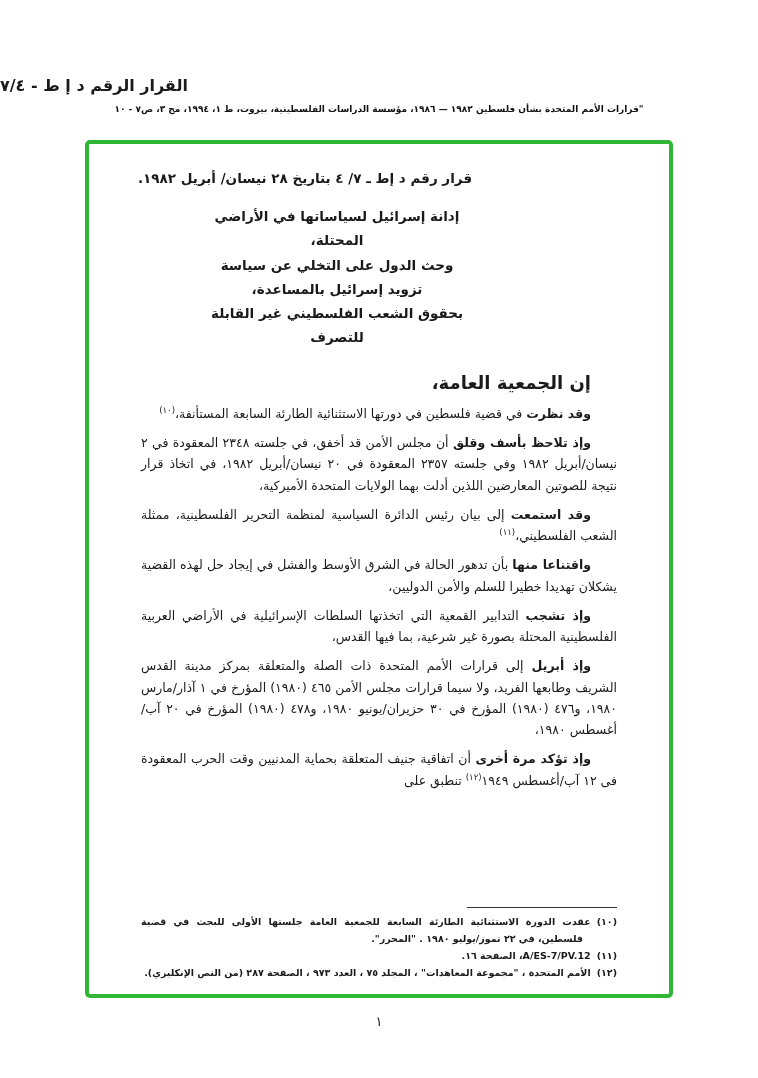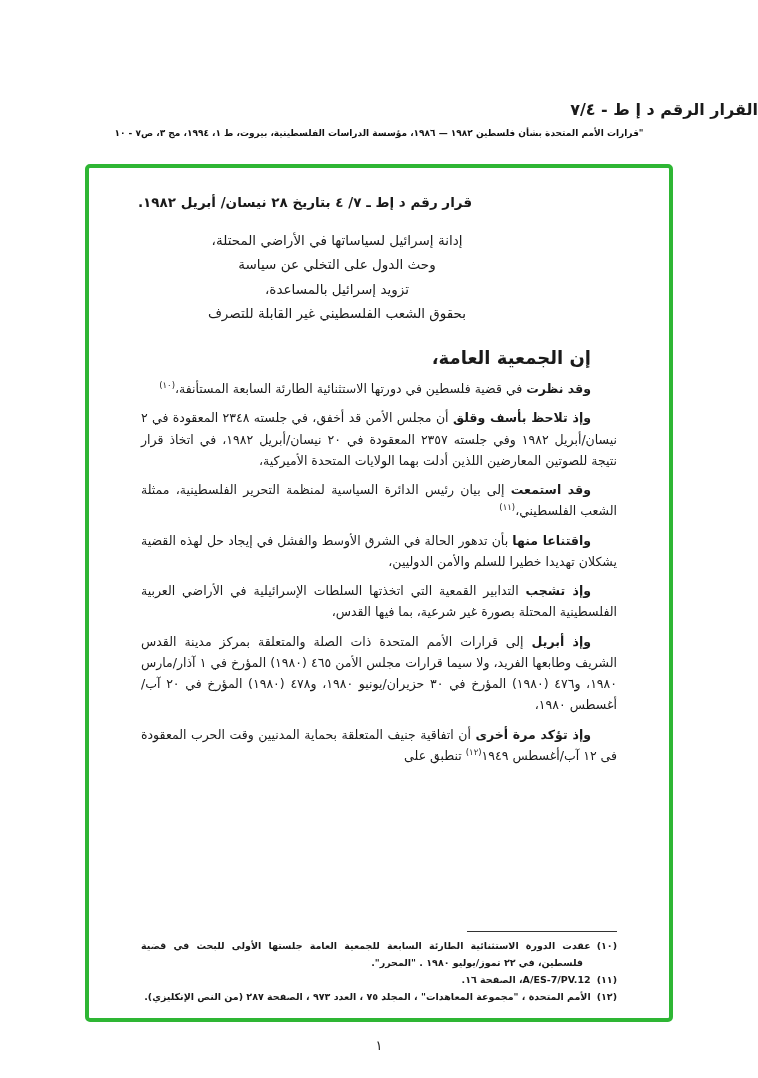--- a/index.html
+++ b/index.html
@@ -3,39 +3,39 @@
 <meta charset="utf-8">
 <style>
   * { box-sizing: border-box; }
   html,body { margin:0; padding:0; background:#ffffff; }
   .page {
     width:758px; height:1078px; margin:0 auto; position:relative;
     background:#fff; overflow:hidden; direction:rtl;
     font-family:"DejaVu Sans", sans-serif; color:#1a1a1a;
   }
   .doc-title {
-    text-align:right; font-weight:bold; font-size:16px;
-    padding-top:100px; letter-spacing:0.5px;
+    text-align:left; font-weight:bold; font-size:16px;
+    padding-top:76px; letter-spacing:0.5px;
   }
   .source-line {
     text-align:center; font-weight:bold; font-size:9px;
     margin-top:9px; color:#111;
   }
   .green-box {
     width:588px; height:858px; margin:26px auto 0;
     border:4px solid #2eb634; border-radius:5px;
     padding:20px 52px 12px;
     display:flex; flex-direction:column; overflow:hidden;
   }
   .res-heading {
     font-weight:bold; font-size:13.5px; margin:6px 145px 0 0;
     text-align:right; white-space:nowrap;
   }
   .title-block {
-    font-weight:normal; font-size:13.5px; text-align:center;
+    font-weight:bold; font-size:13.5px; text-align:center;
     width:270px; margin:18px 145px 14px auto; line-height:1.8;
   }
   .title-line { display:block; }
   .salutation {
     font-weight:bold; font-size:18px; text-indent:26px; margin:8px 0 10px;text-align:right;
   }
   .para {
     font-size:12.5px; line-height:1.7; text-align:justify;
     text-indent:26px; margin:0 0 8px;
   }

